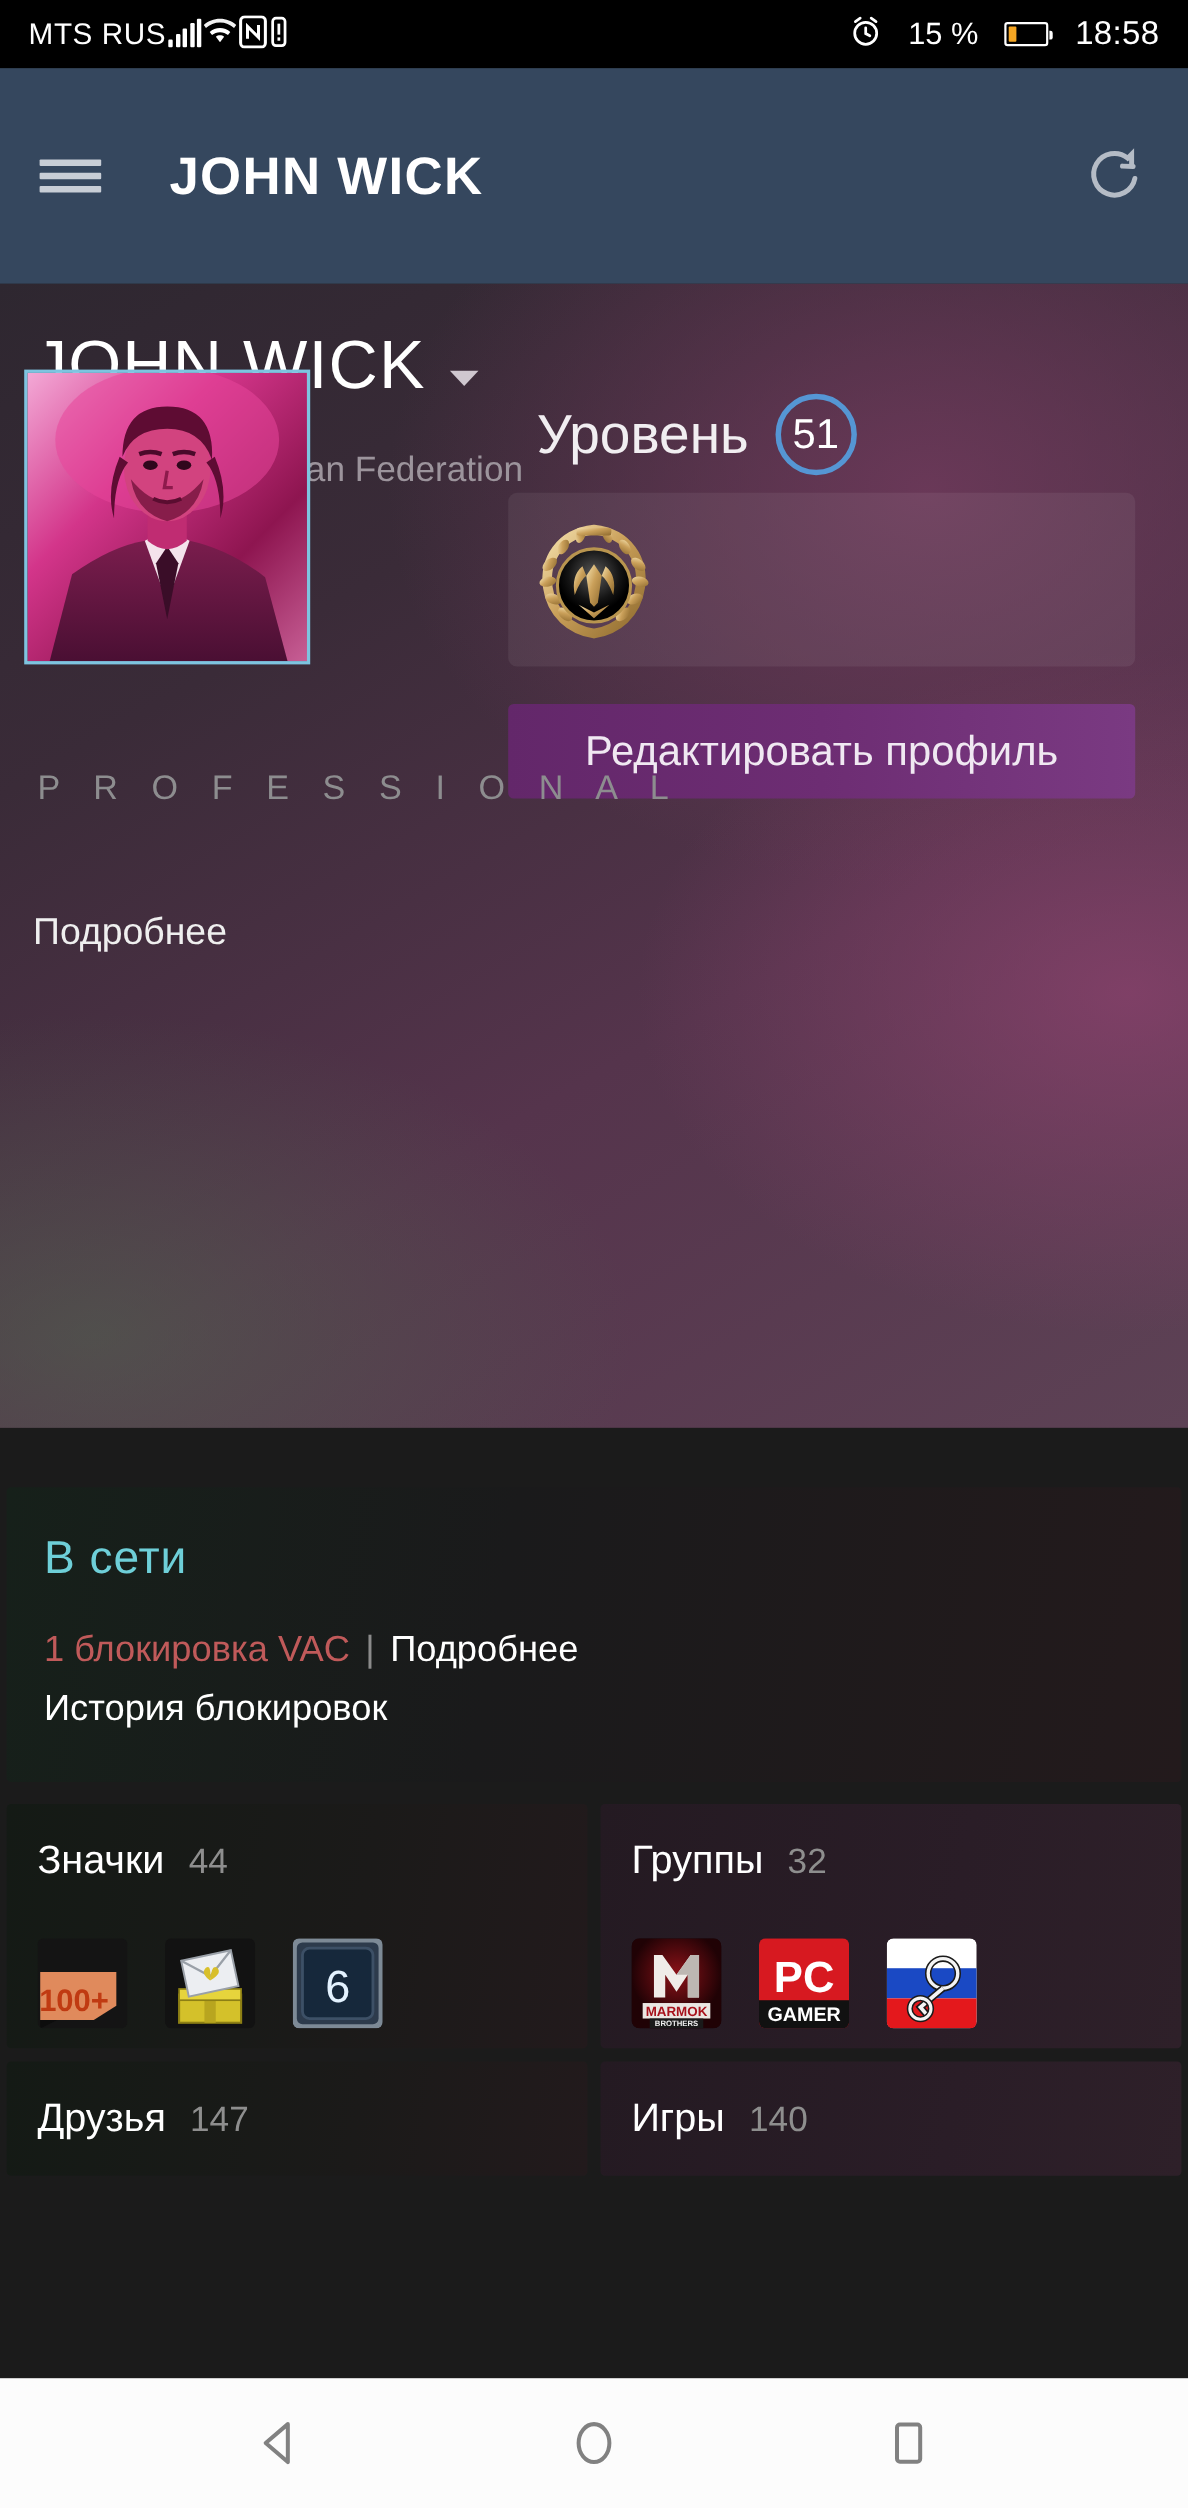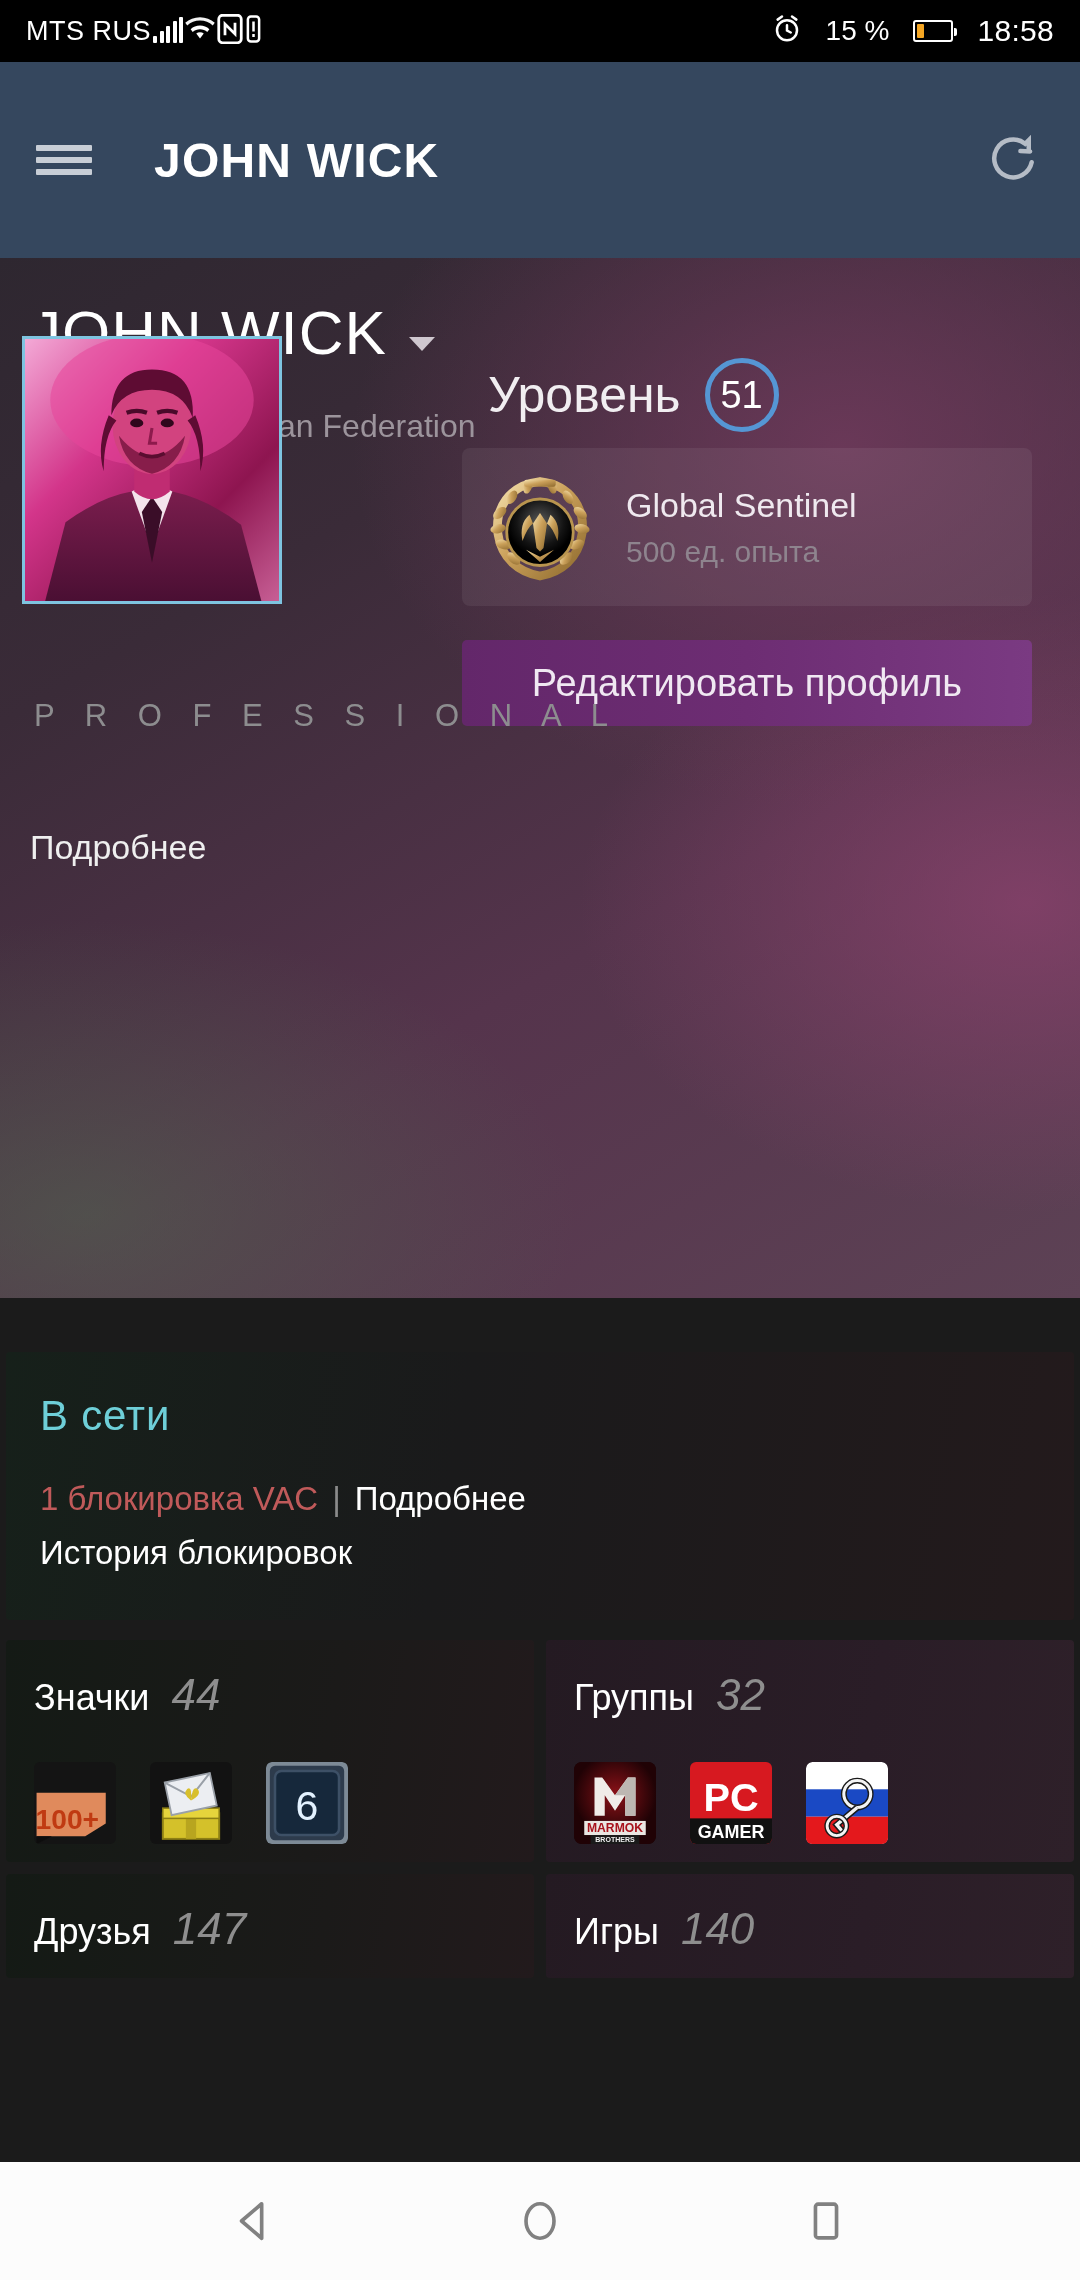--- a/index.html
+++ b/index.html
@@ -142,21 +142,21 @@
   }
   .card-row{ display:flex; gap:12px; margin-bottom:12px; }
   .stat-card{
     width:528px; height:222px; border-radius:4px;
     padding:30px 28px 0 28px; position:relative; overflow:hidden;
   }
   .card-dark{ background:linear-gradient(100deg,#141a15 0%,#1b1a19 60%,#221a1c 100%); }
   .card-plum{ background:linear-gradient(100deg,#241a22 0%,#2a1d27 60%,#2e2029 100%); }
   .card-head{ display:flex; align-items:baseline; }
   .card-title{ color:#ffffff; font-size:36px; }
-  .card-count{ color:#8e8e8e; font-size:44px; font-weight:300; margin-left:22px;font-style:italic; }
+  .card-count{ color:#8e8e8e; font-size:32px; font-weight:300; margin-left:22px; }
   .icon-row{ position:absolute; left:28px; bottom:18px; display:flex; gap:34px; align-items:flex-end; }
   .gicon{ width:82px; height:82px; border-radius:6px; overflow:hidden; display:block; }
 
   .short-card{ height:104px; }
 
   
   .navbar{
     position:absolute; left:0; bottom:0; width:1080px; height:118px;
     background:#fcfcfc; display:flex; align-items:center; justify-content:center; gap:214px;
   }
@@ -328,24 +328,20 @@
         <circle cx="32" cy="35" r="19" fill="url(#core)" stroke="#b9954f" stroke-width="1.6"></circle>
 
         <g fill="url(#gold)">
           <path d="M32 24 L28 30 L30 44 L32 46 L34 44 L36 30 Z"></path>
           <path d="M26 25 Q20 30 22 40 Q25 32 28 30 Z"></path>
           <path d="M38 25 Q44 30 42 40 Q39 32 36 30 Z"></path>
           <path d="M24 45 L32 49 L40 45 L32 52 Z"></path>
         </g>
       </svg>
     </span>
-    <span class="badge-meta">
-      <div class="badge-title">Global Sentinel</div>
-      <div class="badge-sub">500 ед. опыта</div>
-    </span>
   </div>
 
   <button class="edit-btn">Редактировать профиль</button>
 
   <div class="professional">P R O F E S S I O N A L</div>
 
   <div class="more-link">Подробнее</div>
 </div>
 
 <div class="vac-panel">

